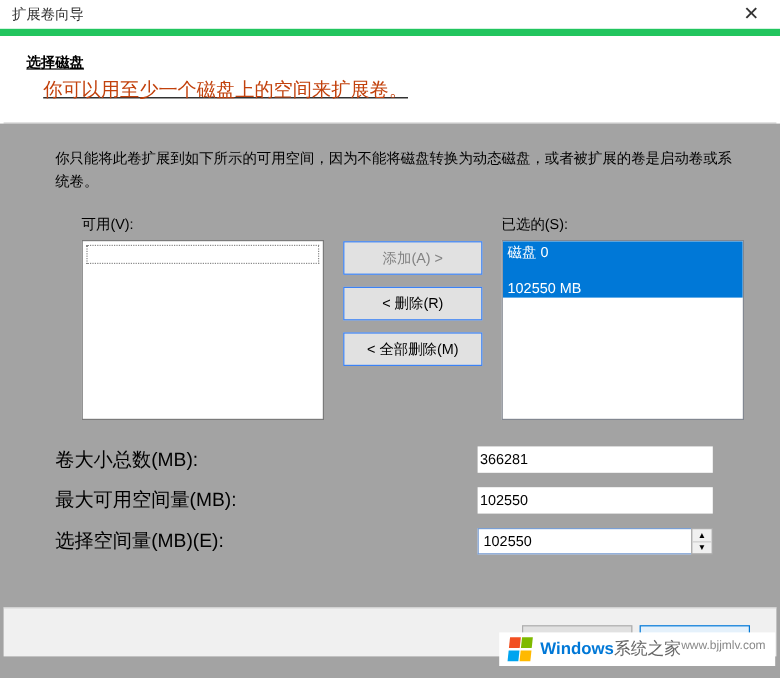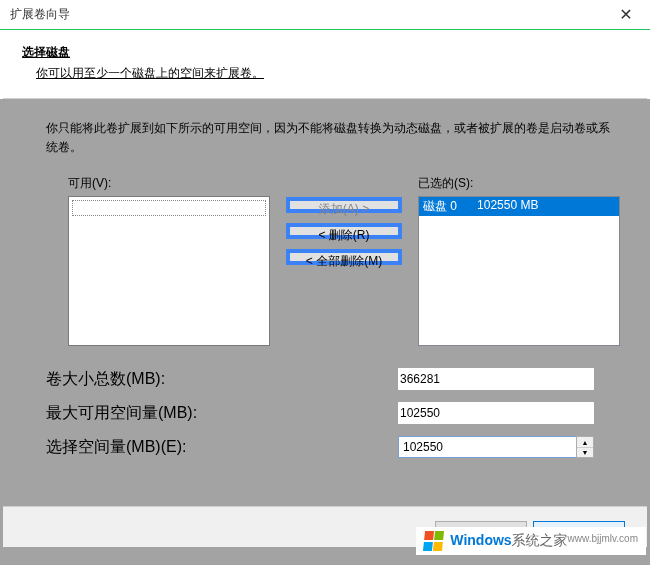--- a/index.html
+++ b/index.html
@@ -11,37 +11,37 @@
       height: 565px;
       position: relative;
       overflow: hidden;
     }
     .titlebar {
       height: 30px;
       display: flex;
       align-items: center;
       justify-content: space-between;
       padding: 0 4px 0 10px;
-      border-bottom: 1px solid #22c55e;
+      border-bottom: 6px solid #22c55e;
       background: #fff;
     }
     .titlebar .title { font-size: 12px; color: #333; }
     .close-btn {
       width: 40px; height: 28px;
       display: flex; align-items: center; justify-content: center;
       font-size: 16px; color: #333;
       font-family: Arial, sans-serif;
     }
     .header {
       padding: 14px 10px 10px 22px;
       background: #fff;
       text-decoration: underline;
     }
     .header .heading { font-weight: bold; font-size: 12px; color: #000; }
-    .header .subtitle { font-size: 12px; color: #000000; margin-top: 4px; padding-left: 14px; }
+    .header .subtitle { font-size: 16px; color: #c2410c; margin-top: 4px; padding-left: 14px; }
     .sep { height: 1px; background: #d0d0d0; margin: 6px 3px 0 3px; }
     .content {
       background: #a3a3a3;
       padding: 20px 30px 16px 46px;
       height: 466px;
     }
     .desc { font-size: 12px; color: #000; line-height: 1.6; margin-bottom: 18px; }
     .transfer {
       display: flex;
       gap: 16px;
@@ -61,30 +61,31 @@
       margin: 3px;
       padding: 2px;
       border: 1px dotted #888;
       height: 16px;
     }
     .list-item {
       display: flex;
       padding: 1px 4px;
       font-size: 12px;
       white-space: pre;
+      flex-direction: column;
     }
     .list-item.selected { background: #0078d7; color: #fff; }
     .middle-btns {
       display: flex; flex-direction: column; gap: 10px;
       padding-top: 22px;
       width: 116px;
     }
     .tbtn {
-      height: 16px;
-      border: 4px solid #3b82f6;
+      height: 28px;
+      border: 1px solid #3b82f6;
       background: #e1e1e1;
       font-size: 12px;
       font-family: inherit;
       cursor: default;
     }
     .tbtn.disabled { color: #838383; }
     .fields { display: flex; flex-direction: column; gap: 12px; }
     .frow { display: flex; align-items: center; gap: 10px;}
     .flabel { width: 342px; font-size: 16px; }
     .fval {

